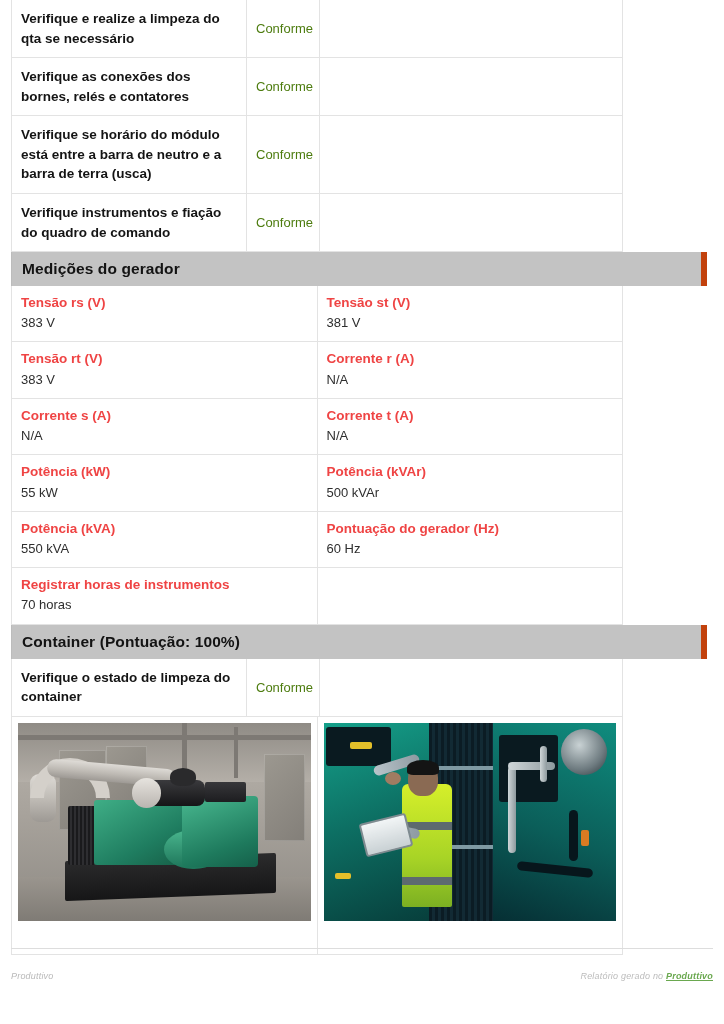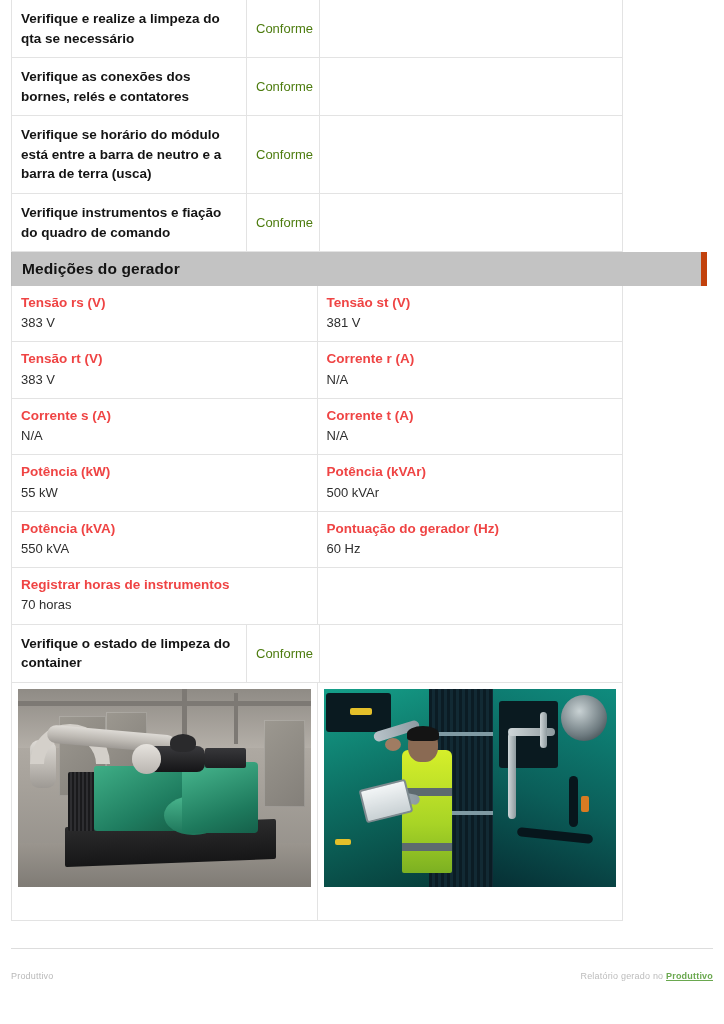--- a/index.html
+++ b/index.html
@@ -273,20 +273,21 @@
   .footer {
     position: absolute;
     left: 11px; right: 11px;
     top: 971px;
     display: flex;
     justify-content: space-between;
     align-items: center;
     font-size: 9px;
     color: #b9b9b9;
     letter-spacing: .2px;
+    font-style: italic;
   }
   .footer .right { color: #bcbcbc; }
   .footer .brand-link {
     color: #6aa84f;
     text-decoration: underline;
     font-weight: bold;
   }
 </style>
 </head>
 <body>
@@ -378,20 +379,21 @@
           <div class="val">70 horas</div>
         </td>
         <td class="empty">
           <div class="lbl"></div>
           <div class="val"></div>
         </td>
       </tr>
     </tbody>
   </table>
 
+  <div class="section-band">Container (Pontuação: 100%)</div>
 
   <table class="tbl">
     <tbody>
       <tr style="height:53px">
         <td class="chk-item">Verifique o estado de limpeza do container</td>
         <td class="chk-ans">Conforme</td>
         <td class="chk-note"></td>
       </tr>
     </tbody>
   </table>

